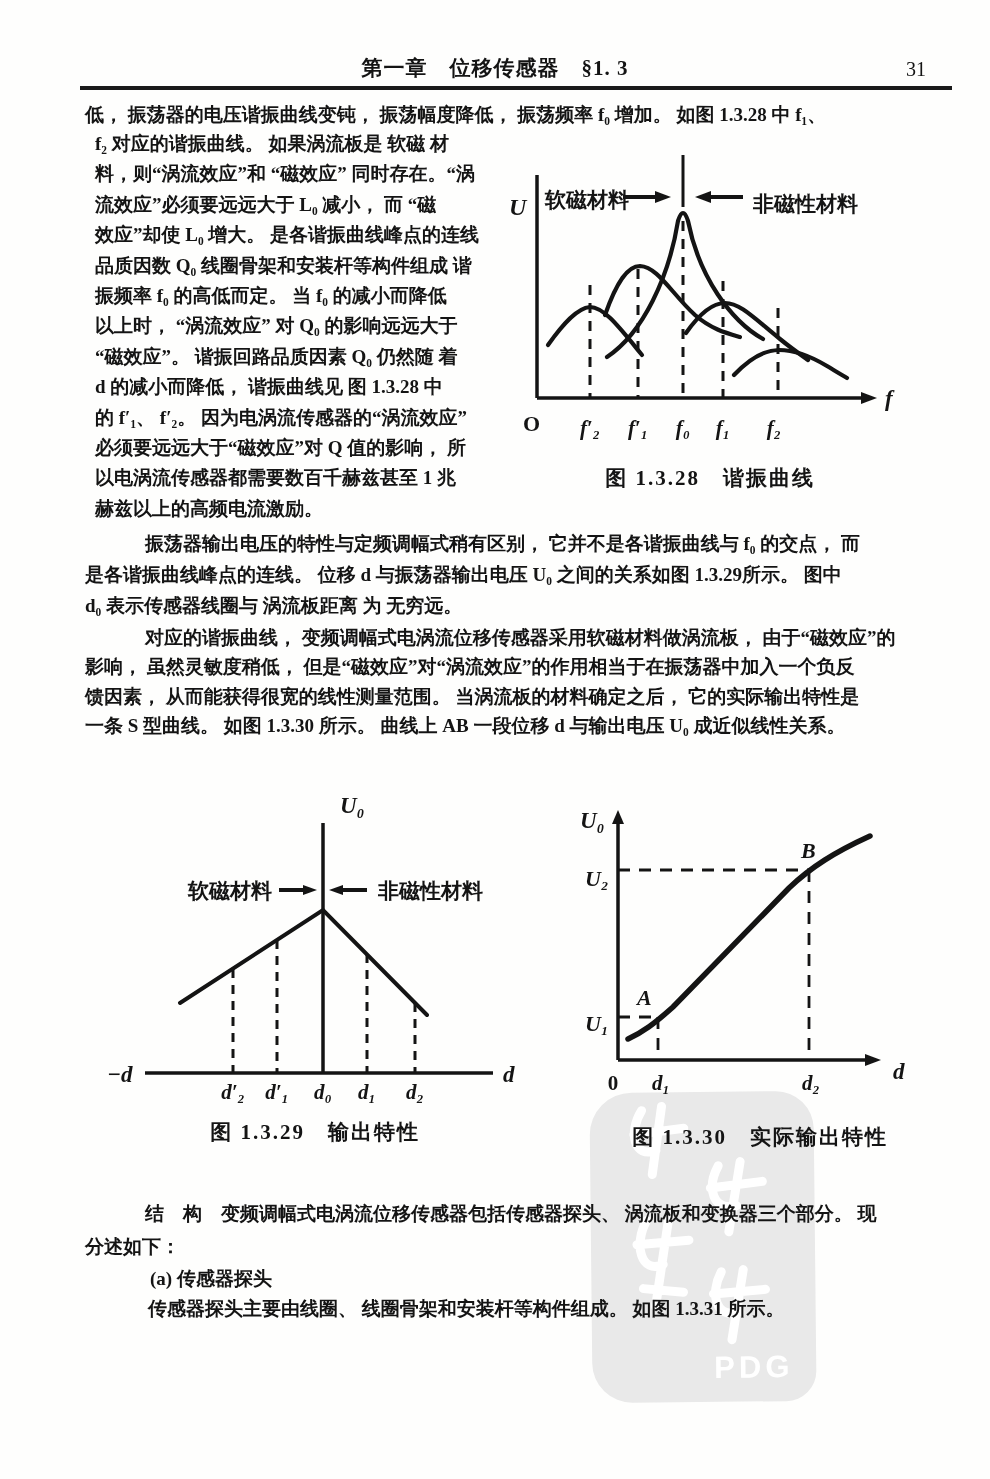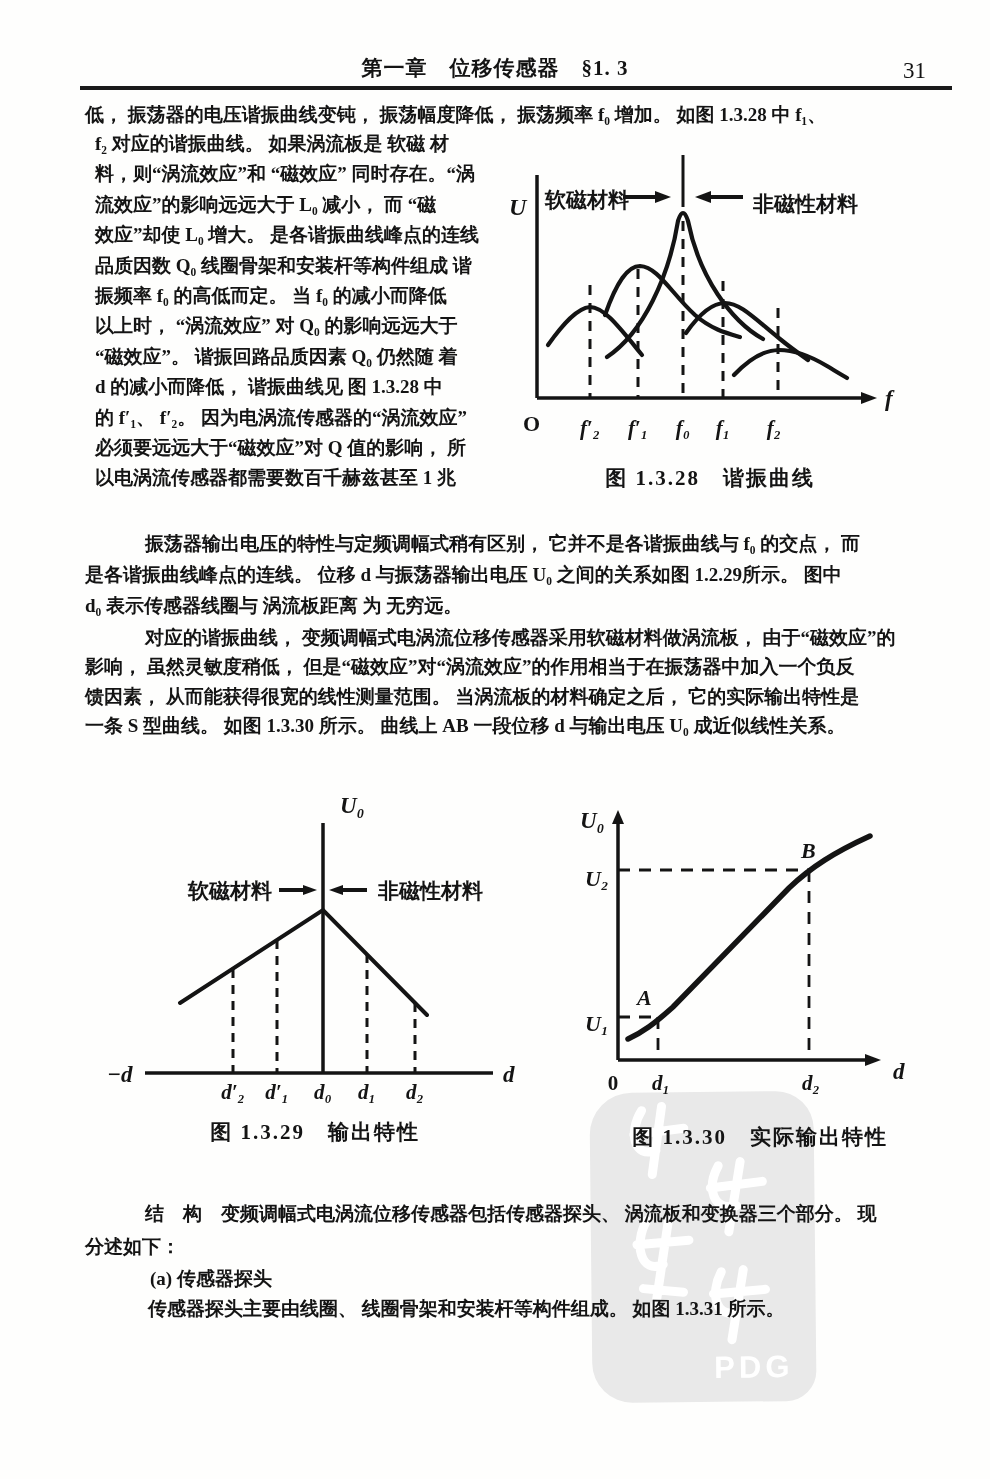--- a/index.html
+++ b/index.html
@@ -2,21 +2,21 @@
 <html><head>
 <meta charset="utf-8">
 <style>
   html,body{margin:0;padding:0;background:#888;}
   .page{position:relative;width:990px;height:1479px;background:#fefefd;overflow:hidden;
         font-family:"Liberation Serif","DejaVu Serif",serif;color:#141414;}
   .abs{position:absolute;}
   .tline{white-space:nowrap;}
   
   .chapter{top:54px;left:0;width:990px;text-align:center;font-size:21px;font-weight:bold;letter-spacing:1px;}
-  .pageno{top:58px;right:64px;font-size:23px;}
+  .pageno{top:58px;right:64px;font-size:20px;}
   .rule{top:86px;left:80px;width:872px;height:4px;background:#1a1a1a;}
   
   .bodytext{font-size:19px;font-weight:600;}
   .line1{top:99px;left:85px;width:885px;line-height:31px;}
   .colblock{top:129px;left:95px;width:442px;line-height:30.4px;}
   .para2{top:528px;left:85px;width:890px;line-height:31px;}
   .para3{top:623px;left:85px;width:890px;line-height:29.3px;}
   .para2 .tline:first-child{text-indent:60px;}
   .para3 .tline:first-child{text-indent:60px;}
   .b1{top:1198px;left:85px;width:890px;line-height:31px;text-indent:60px;}
@@ -57,34 +57,35 @@
   <div class="content">
 
     <div class="abs chapter">第一章　位移传感器　§1. 3</div>
     <div class="abs pageno">31</div>
     <div class="abs rule"></div>
 
     <div class="abs bodytext line1 tline">低， 振荡器的电压谐振曲线变钝， 振荡幅度降低， 振荡频率 f₀ 增加。 如图 1.3.28 中 f₁、</div>
     <div class="abs bodytext colblock">
         <div class="tline">f₂ 对应的谐振曲线。 如果涡流板是 软磁 材</div>
         <div class="tline">料，则“涡流效应”和 “磁效应” 同时存在。“涡</div>
-        <div class="tline">流效应”的影响远远大于 L₀ 减小， 而 “磁</div>
+        <div class="tline">流效应”必须要远远大于 L₀ 减小， 而 “磁</div>
         <div class="tline">效应”却使 L₀ 增大。 是各谐振曲线峰点的连线</div>
         <div class="tline">品质因数 Q₀ 线圈骨架和安装杆等构件组成 谐</div>
         <div class="tline">振频率 f₀ 的高低而定。 当 f₀ 的减小而降低</div>
         <div class="tline">以上时， “涡流效应” 对 Q₀ 的影响远远大于</div>
         <div class="tline">“磁效应”。 谐振回路品质因素 Q₀ 仍然随 着</div>
         <div class="tline">d 的减小而降低， 谐振曲线见 图 1.3.28 中</div>
         <div class="tline">的 f′₁、 f′₂。 因为电涡流传感器的“涡流效应”</div>
         <div class="tline">必须要远远大于“磁效应”对 Q 值的影响， 所</div>
         <div class="tline">以电涡流传感器都需要数百千赫兹甚至 1 兆</div>
+        <div class="tline">赫兹以上的高频电流激励。</div>
       </div>
     <div class="abs bodytext para2">
         <div class="tline">振荡器输出电压的特性与定频调幅式稍有区别， 它并不是各谐振曲线与 f₀ 的交点， 而</div>
-        <div class="tline">是各谐振曲线峰点的连线。 位移 d 与振荡器输出电压 U₀ 之间的关系如图 1.2.29所示。 图中</div>
+        <div class="tline">是各谐振曲线峰点的连线。 位移 d 与振荡器输出电压 U₀ 之间的关系如图 1.3.29所示。 图中</div>
         <div class="tline">d₀ 表示传感器线圈与 涡流板距离 为 无穷远。</div>
       </div>
     <div class="abs bodytext para3">
         <div class="tline">对应的谐振曲线， 变频调幅式电涡流位移传感器采用软磁材料做涡流板， 由于“磁效应”的</div>
         <div class="tline">影响， 虽然灵敏度稍低， 但是“磁效应”对“涡流效应”的作用相当于在振荡器中加入一个负反</div>
         <div class="tline">馈因素， 从而能获得很宽的线性测量范围。 当涡流板的材料确定之后， 它的实际输出特性是</div>
         <div class="tline">一条 S 型曲线。 如图 1.3.30 所示。 曲线上 AB 一段位移 d 与输出电压 U₀ 成近似线性关系。</div>
       </div>
 
     <svg class="fig" style="left:495px;top:145px;" width="480" height="355" viewBox="0 0 480 355">

